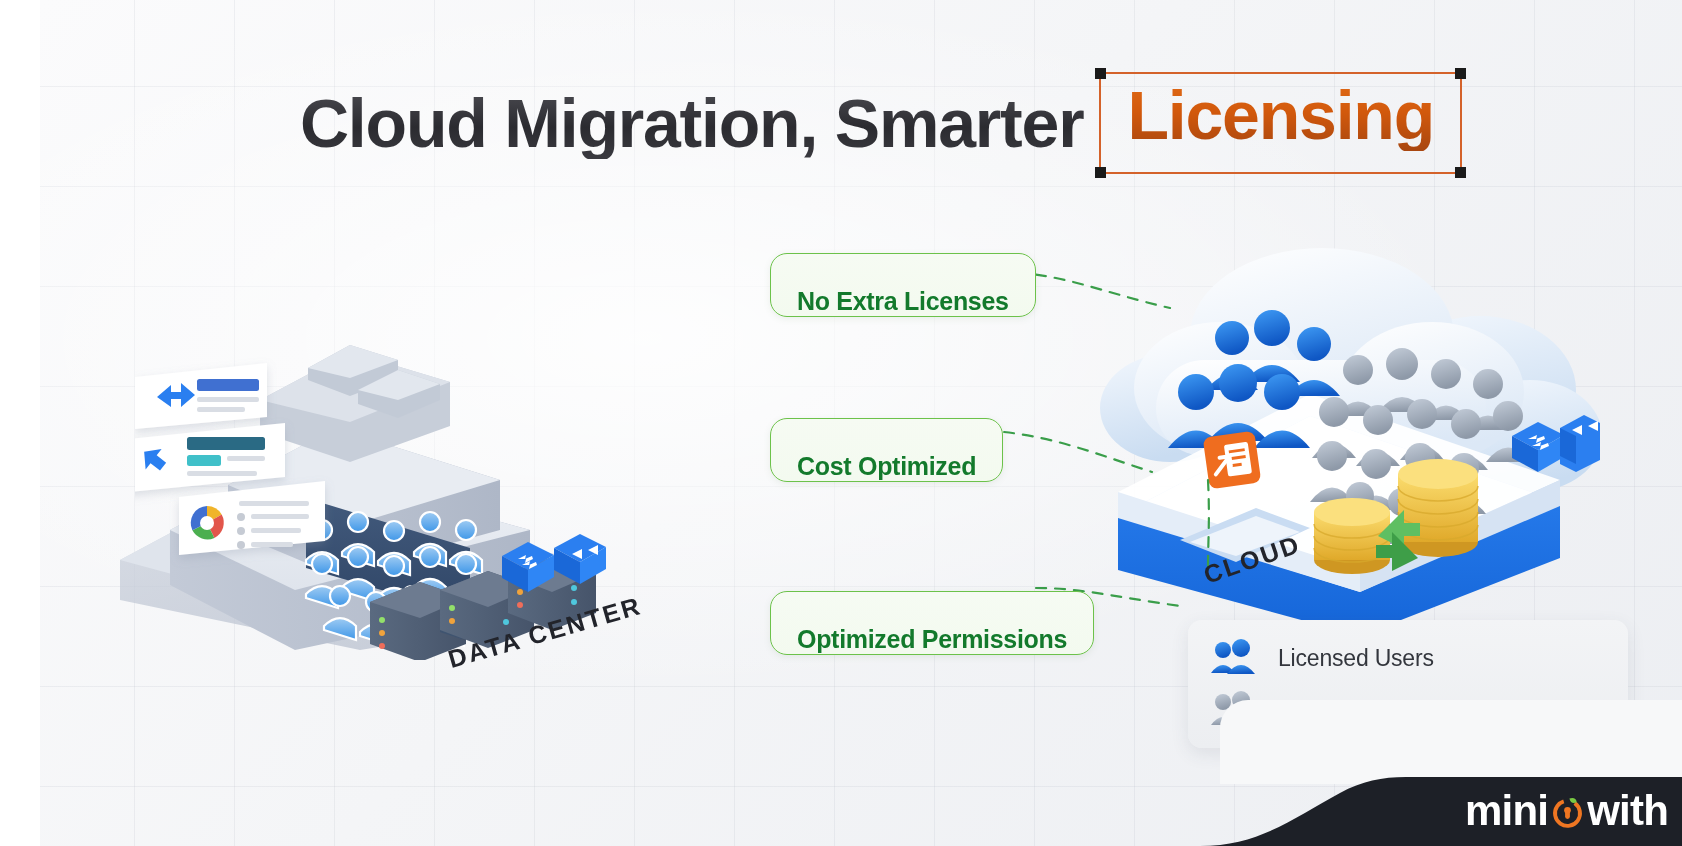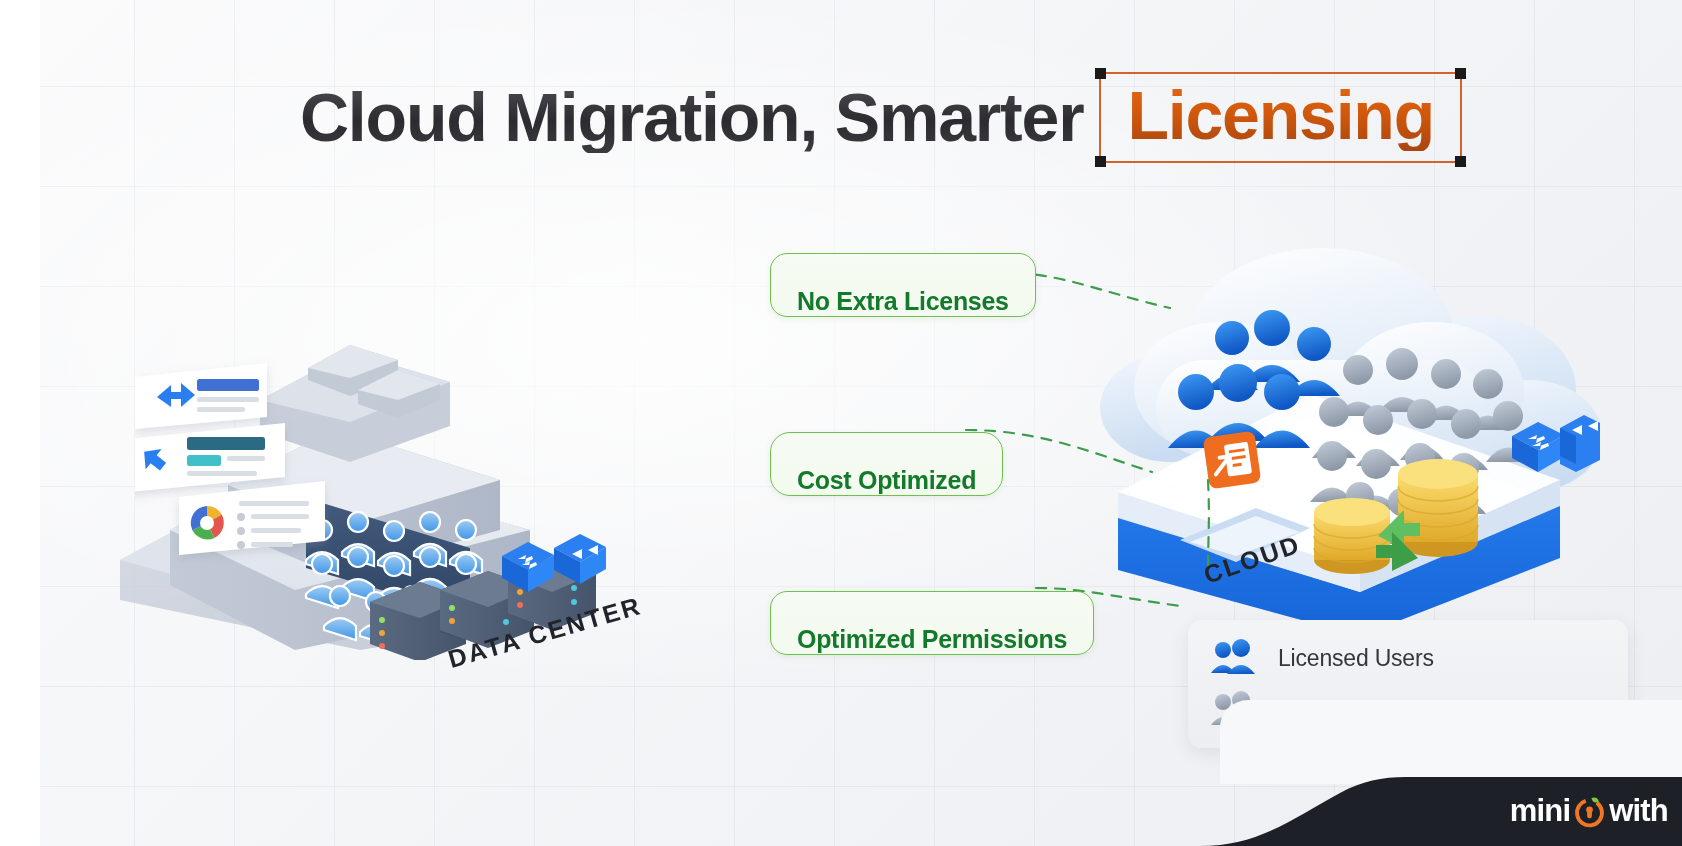--- a/index.html
+++ b/index.html
@@ -48,21 +48,21 @@
     background: linear-gradient(180deg, #4c4c52 0%, #2b2b30 55%, #3a3a40 100%);
     -webkit-background-clip: text;
     background-clip: text;
     color: transparent;
     white-space: nowrap;
     padding-right: 16px;
   }
   #highlight-box {
     position: relative;
     border: 2px solid #d4622a;
-    padding: 6px 26px 10px 26px;
+    padding: 6px 26px 21px 26px;
     display: flex; align-items: center;
   }
   #highlight-text {
     font-size: 68px;
     font-weight: 700;
     letter-spacing: -1.2px;
     line-height: 1.05;
     background: linear-gradient(180deg, #e06a16 0%, #d2590c 45%, #a84610 100%);
     -webkit-background-clip: text;
     background-clip: text;
@@ -89,21 +89,21 @@
     border-radius: 17px;
     background: linear-gradient(180deg, #f6fbf3 0%, #f3faef 100%);
     box-shadow: 0 2px 7px rgba(90,130,80,0.10);
     color: #137a2c;
     font-size: 25px;
     font-weight: 700;
     letter-spacing: -0.3px;
     white-space: nowrap;
   }
   #pill-1 { left: 730px; top: 253px; }
-  #pill-2 { left: 730px; top: 432px; border-radius: 20px; }
+  #pill-2 { left: 730px; top: 418px; }
   #pill-3 { left: 730px; top: 591px; }
 
   
   .connector { position: absolute; pointer-events: none; overflow: visible; }
 
   
   #legend-card {
     position: absolute;
     left: 1148px; top: 620px;
     width: 440px; height: 128px;
@@ -140,21 +140,21 @@
     overflow: hidden;
   }
   #footer-shape {
     position: absolute; inset: 0;
   }
   #logo {
     position: absolute;
     right: 54px; top: 50%;
     transform: translateY(-50%);
     display: flex; align-items: center;
-    font-size: 31px; font-weight: 600; letter-spacing: -0.8px;
+    font-size: 42px; font-weight: 600; letter-spacing: -0.8px;
     color: #ffffff;
   }
   #logo-o { position: relative; width: 37px; height: 37px; margin: 0 1px; }
 
   
   #white-panel {
     position: absolute;
     left: 1180px; top: 700px; width: 520px; height: 84px;
     background: #f7f8f9;
     border-top-left-radius: 28px;

